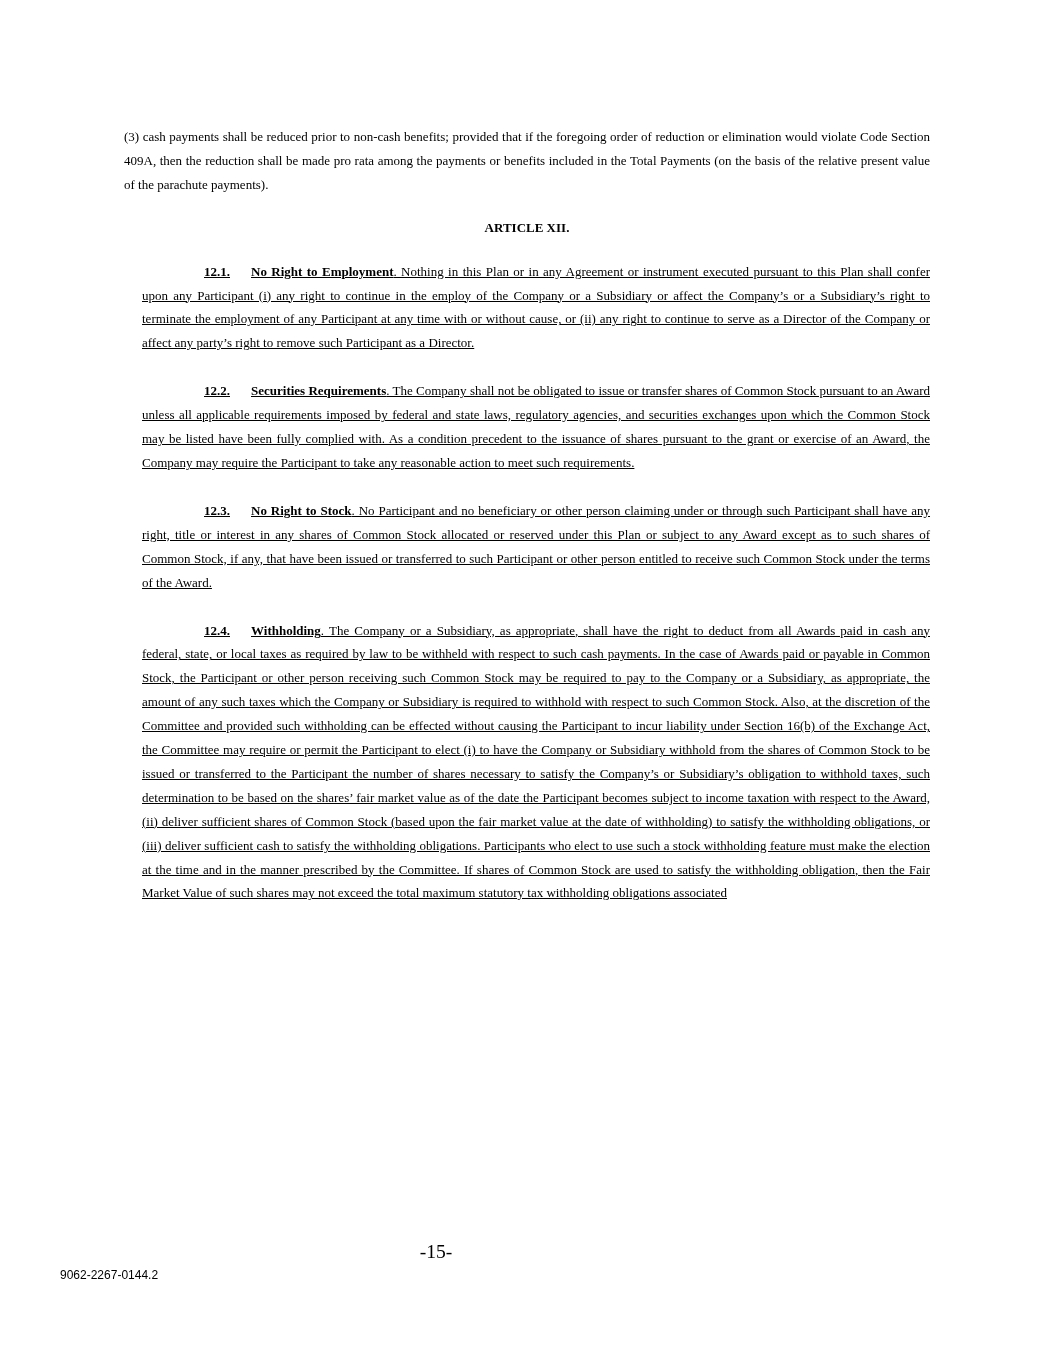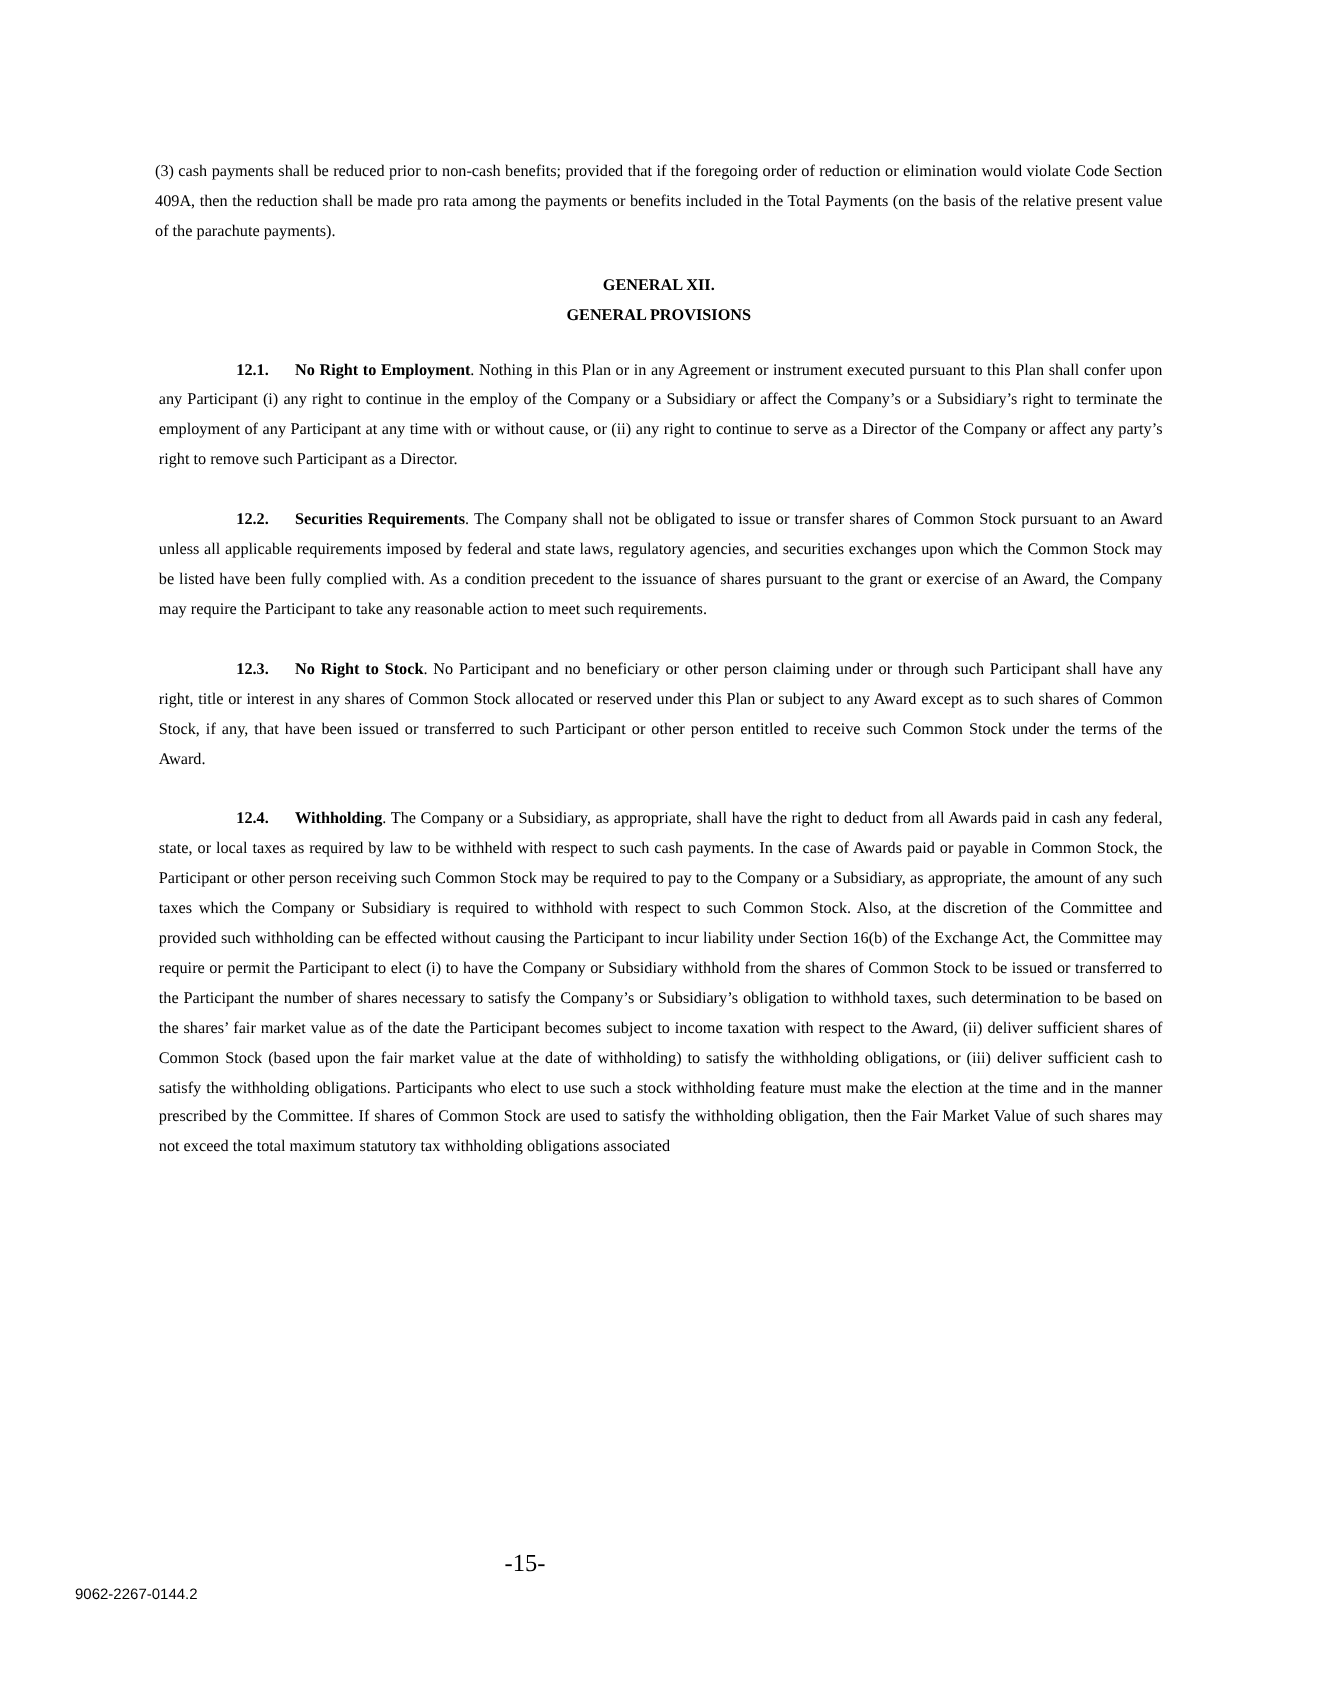--- a/index.html
+++ b/index.html
@@ -26,52 +26,52 @@
     }
     .intro { margin-bottom: 19px; }
     .article-heading {
       text-align: center;
       font-weight: bold;
       margin: 0 0 20px 0;
       line-height: 23.9px;
     }
     .article-heading div { display: block; }
     .section {
-      margin: 0 0 24px 3px;
+      margin: 0 0 24px 18px;
       text-indent: 62px;
+      text-decoration: underline;
     }
     .sec-num { font-weight: bold; }
     .sec-gap { display: inline-block; width: 21px; }
     .sec-title { font-weight: bold; }
     .page-number {
       position: absolute;
       top: 1241px;
-      left: 0;
+      left: 16px;
       width: 840px;
       text-align: center;
       font-size: 19.6px;
       font-family: "Liberation Serif", serif;
     }
     .doc-id {
       position: absolute;
       left: 60px;
       top: 1268px;
       font-family: "Liberation Sans", sans-serif;
       font-size: 12px;
     }
   </style>
 </head>
 <body>
 
 <div class="page-body">
   <p class="para intro">(3) cash payments shall be reduced prior to non-cash benefits; provided that if the foregoing order of reduction or elimination would violate Code Section 409A, then the reduction shall be made pro rata among the payments or benefits included in the Total Payments (on the basis of the relative present value of the parachute payments).</p>
 
   <div class="article-heading">
-    <div>GENERAL XII.</div>
-    <div>GENERAL PROVISIONS</div>
+    <div>ARTICLE XII.</div>
   </div>
 
   <p class="para section"><span class="sec-num">12.1.</span><span class="sec-gap"></span><span class="sec-title">No Right to Employment</span><span>.  Nothing in this Plan or in any Agreement or instrument executed pursuant to this Plan shall confer upon any Participant (i) any right to continue in the employ of the Company or a Subsidiary or affect the Company’s or a Subsidiary’s right to terminate the employment of any Participant at any time with or without cause, or (ii) any right to continue to serve as a Director of the Company or affect any party’s right to remove such Participant as a Director.</span></p>
 
   <p class="para section"><span class="sec-num">12.2.</span><span class="sec-gap"></span><span class="sec-title">Securities Requirements</span><span>.  The Company shall not be obligated to issue or transfer shares of Common Stock pursuant to an Award unless all applicable requirements imposed by federal and state laws, regulatory agencies, and securities exchanges upon which the Common Stock may be listed have been fully complied with.  As a condition precedent to the issuance of shares pursuant to the grant or exercise of an Award, the Company may require the Participant to take any reasonable action to meet such requirements.</span></p>
 
   <p class="para section"><span class="sec-num">12.3.</span><span class="sec-gap"></span><span class="sec-title">No Right to Stock</span><span>.  No Participant and no beneficiary or other person claiming under or through such Participant shall have any right, title or interest in any shares of Common Stock allocated or reserved under this Plan or subject to any Award except as to such shares of Common Stock, if any, that have been issued or transferred to such Participant or other person entitled to receive such Common Stock under the terms of the Award.</span></p>
 
   <p class="para section"><span class="sec-num">12.4.</span><span class="sec-gap"></span><span class="sec-title">Withholding</span><span>.  The Company or a Subsidiary, as appropriate, shall have the right to deduct from all Awards paid in cash any federal, state, or local taxes as required by law to be withheld with respect to such cash payments.  In the case of Awards paid or payable in Common Stock, the Participant or other person receiving such Common Stock may be required to pay to the Company or a Subsidiary, as appropriate, the amount of any such taxes which the Company or Subsidiary is required to withhold with respect to such Common Stock.  Also, at the discretion of the Committee and provided such withholding can be effected without causing the Participant to incur liability under Section 16(b) of the Exchange Act, the Committee may require or permit the Participant to elect (i) to have the Company or Subsidiary withhold from the shares of Common Stock to be issued or transferred to the Participant the number of shares necessary to satisfy the Company’s or Subsidiary’s obligation to withhold taxes, such determination to be based on the shares’ fair market value as of the date the Participant becomes subject to income taxation with respect to the Award, (ii) deliver sufficient shares of Common Stock (based upon the fair market value at the date of withholding) to satisfy the withholding obligations, or (iii) deliver sufficient cash to satisfy the withholding obligations.  Participants who elect to use such a stock withholding feature must make the election at the time and in the manner prescribed by the Committee.  If shares of Common Stock are used to satisfy the withholding obligation, then the Fair Market Value of such shares may not exceed the total maximum statutory tax withholding obligations associated</span></p>
 </div>

